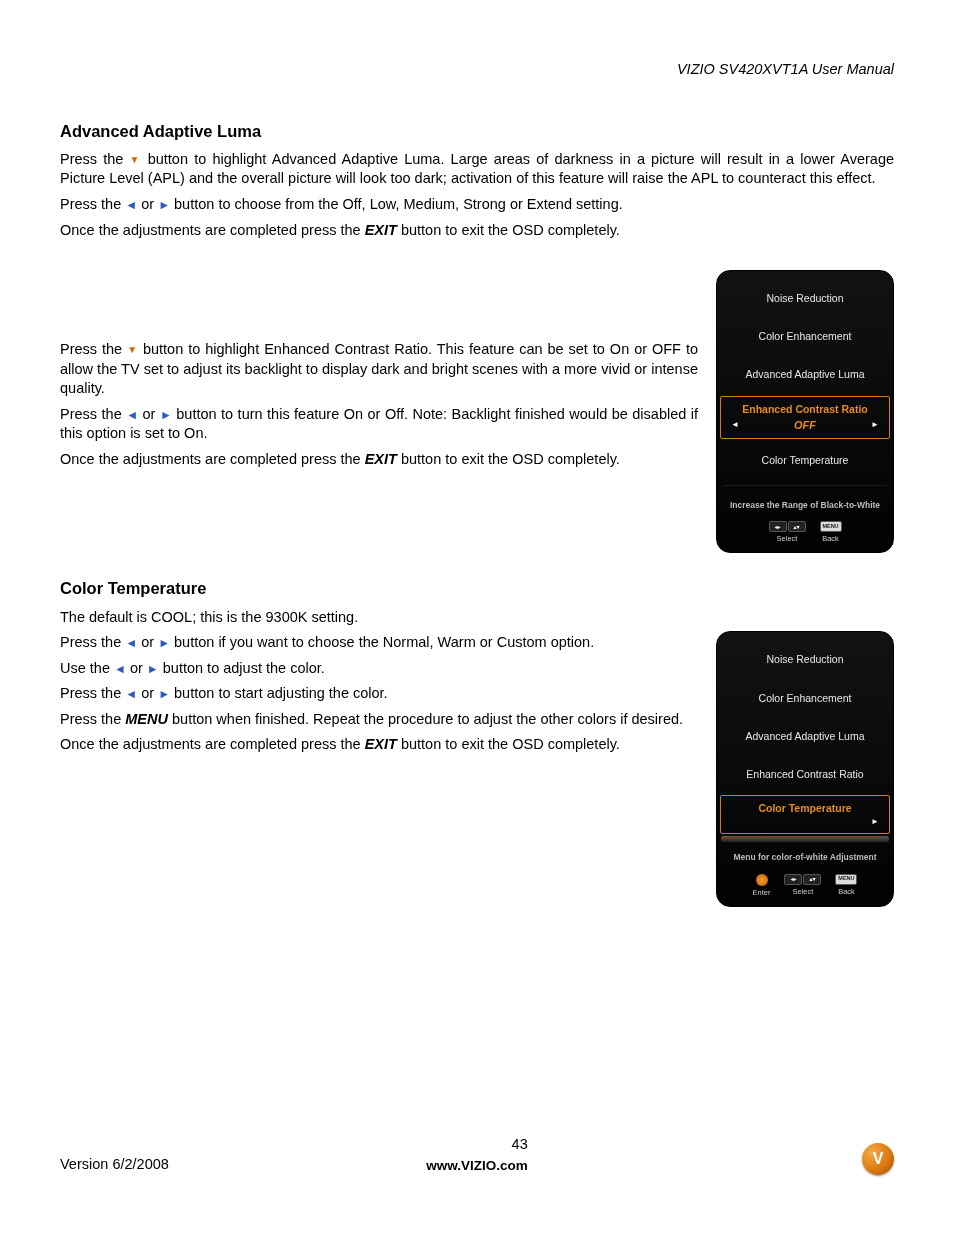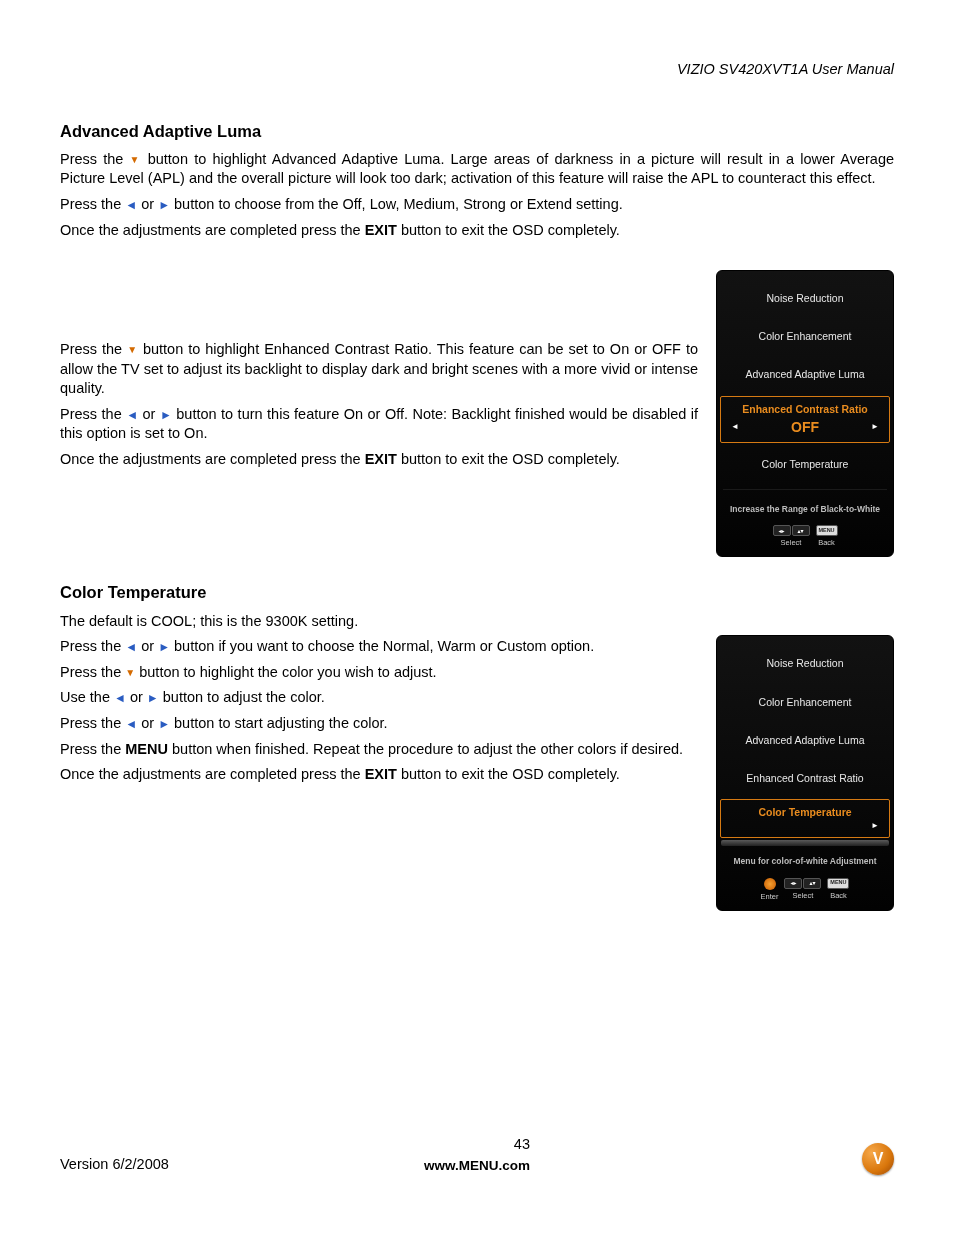--- a/index.html
+++ b/index.html
@@ -20,21 +20,21 @@
   p.just { text-align: justify; }
   .arrow-down { color: #d46a00; font-size: 10px; position: relative; top: -1px; }
   .arrow-lr { color: #2a5cc1; font-size: 12px; }
   .section { margin-bottom: 40px; }
   .row { display: flex; gap: 18px; align-items: flex-start; }
   .col-text { flex: 1; }
   .osd {
     width: 178px;
     background: linear-gradient(#121212, #020202);
     border: 1px solid #000;
-    border-radius: 6px;
+    border-radius: 14px;
     padding: 8px 0 6px 0;
     color: #fff;
     font-size: 10px;
     text-align: center;
     flex-shrink: 0;
   }
   .osd-item { padding: 12px 6px 12px 6px; font-size: 10.5px; color: #e8e8e8; }
   .osd-selected {
     margin: 2px 3px;
     border: 1px solid #d67a13;
@@ -42,25 +42,25 @@
     padding: 5px 4px 5px 4px;
     color: #e98c1f;
     font-weight: bold;
     font-size: 10.5px;
     display: flex;
     flex-direction: column;
     align-items: center;
     gap: 2px;
   }
   .osd-sel-row { display: flex; align-items: center; justify-content: space-between; width: 100%; padding: 0 6px; }
-  .osd-sel-val { color: #e98c1f; font-size: 14px; font-weight: bold; }
+  .osd-sel-val { color: #e98c1f; font-size: 11px; font-weight: bold; font-style: italic; }
   .osd-tri-white { color: #fff; font-size: 8px; }
   .osd-divider { height: 1px; background: #1a1a1a; margin: 6px 6px 4px 6px; }
   .osd-hint { font-size: 8.5px; color: #bcbcbc; padding: 10px 4px 8px 4px; font-weight: bold; }
-  .osd-footer { display: flex; justify-content: center; gap: 6px; padding: 2px 6px 2px 6px; align-items: flex-start; }
+  .osd-footer { display: flex; justify-content: center; gap: 14px; padding: 2px 6px 2px 6px; align-items: flex-start; }
   .osd-foot-group { display: flex; flex-direction: column; align-items: center; gap: 2px; font-size: 7.5px; color: #ccc; }
   .osd-foot-icon { width: 18px; height: 11px; background: #222; border: 1px solid #555; border-radius: 2px; display: flex; align-items: center; justify-content: center; font-size: 6px; color: #fff; }
   .osd-foot-icon.white { background: #ddd; color: #222; font-size: 5.5px; width: 22px; font-weight: bold; }
   .osd-foot-icon.orange { background: radial-gradient(circle,#f5a031,#c75a00); border-radius: 50%; width: 12px; height: 12px; border: none; }
   .hr-faint { height: 6px; background: linear-gradient(#5a5a5a,#222); margin: 0 4px; border-radius: 2px; }
   .footer {
     position: absolute;
     bottom: 60px;
     left: 60px;
     right: 60px;
@@ -74,21 +74,21 @@
   .footer-center .site { font-weight: bold; font-size: 13.5px; }
   .logo {
     width: 32px; height: 32px; border-radius: 50%;
     background: radial-gradient(circle at 30% 30%, #f6a84a, #d9760b 60%, #94460a);
     display: flex; align-items: center; justify-content: center;
     color: #fff; font-weight: bold; font-size: 16px;
     box-shadow: 0 1px 2px rgba(0,0,0,0.4);
   }
   .spacer-small { height: 18px; }
   .spacer-big { height: 60px; }
-  b{font-weight:bold;}
+  b{font-weight:bold;font-style:italic;}
 </style>
 </head>
 <body>
 
 <div class="header-right">VIZIO SV420XVT1A User Manual</div>
 
 <div class="section">
   <h2>Advanced Adaptive Luma</h2>
   <p class="just">
     <span>Press the </span>
@@ -170,25 +170,20 @@
     <h2>Color Temperature</h2>
     <p>The default is COOL; this is the 9300K setting.</p>
     <p class="just">
       <span>Press the </span>
       <span class="arrow-lr">◄</span>
       <span> or </span>
       <span class="arrow-lr">►</span>
       <span> button if you want to choose the Normal, Warm or Custom option.</span>
     </p>
     <p>
-      <span>Press the </span>
-      <span class="arrow-down">▼</span>
-      <span> button to highlight the color you wish to adjust.</span>
-    </p>
-    <p>
       <span>Use the </span>
       <span class="arrow-lr">◄</span>
       <span> or </span>
       <span class="arrow-lr">►</span>
       <span>button to adjust the color.</span>
     </p>
     <p>
       <span>Press the </span>
       <span class="arrow-lr">◄</span>
       <span> or </span>
@@ -237,16 +232,16 @@
         <span>Back</span>
       </div>
     </div>
   </div>
 </div>
 
 <div class="footer">
   <div>Version 6/2/2008</div>
   <div class="footer-center">
     <div class="pg">43</div>
-    <div class="site">www.MENU.com</div>
+    <div class="site">www.VIZIO.com</div>
   </div>
   <div class="logo">V</div>
 </div>
 
 </body></html>

